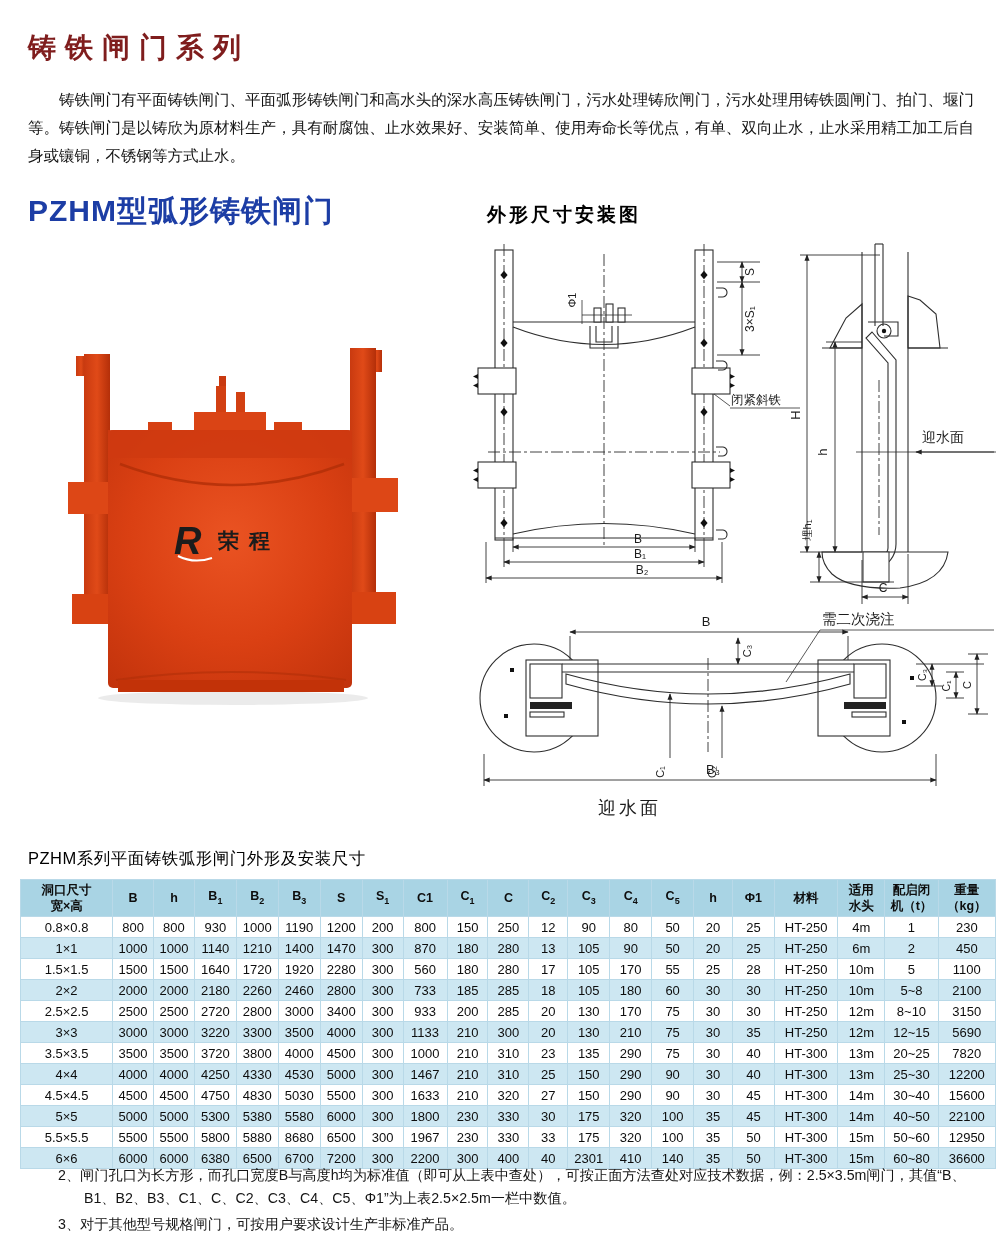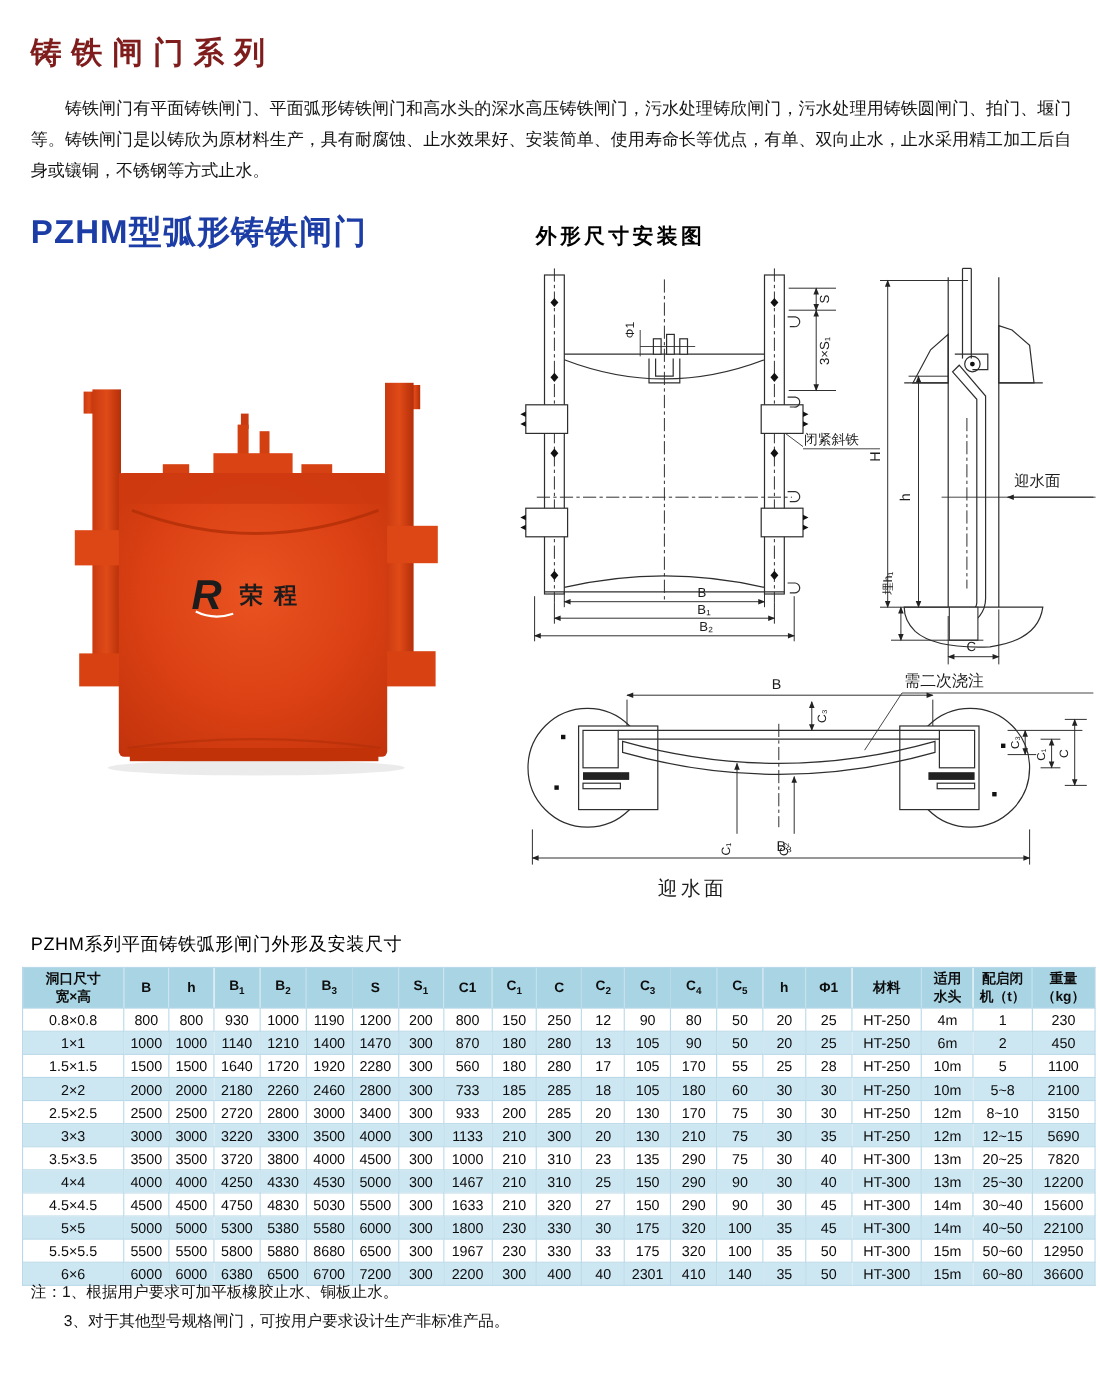--- a/index.html
+++ b/index.html
@@ -643,15 +643,15 @@
           <td>HT-300</td>
           <td>15m</td>
           <td>60~80</td>
           <td>36600</td>
         </tr>
       </tbody>
   </table>
 </div>
 
 <div class="abs notes">
-    <p class="note-first"><span>注：</span>1、根据用户要求可加平板橡胶止水、铜板止水。</p>
+    <p class="note-rest">2、闸门孔口为长方形，而孔口宽度B与高度h均为标准值（即可从上表中查处），可按正面方法查处对应技术数据，例：2.5×3.5m闸门，其值“B、B1、B2、B3、C1、C、C2、C3、C4、C5、Φ1”为上表2.5×2.5m一栏中数值。</p>
     <p class="note-rest">3、对于其他型号规格闸门，可按用户要求设计生产非标准产品。</p>
   </div>
 
 </body></html>

